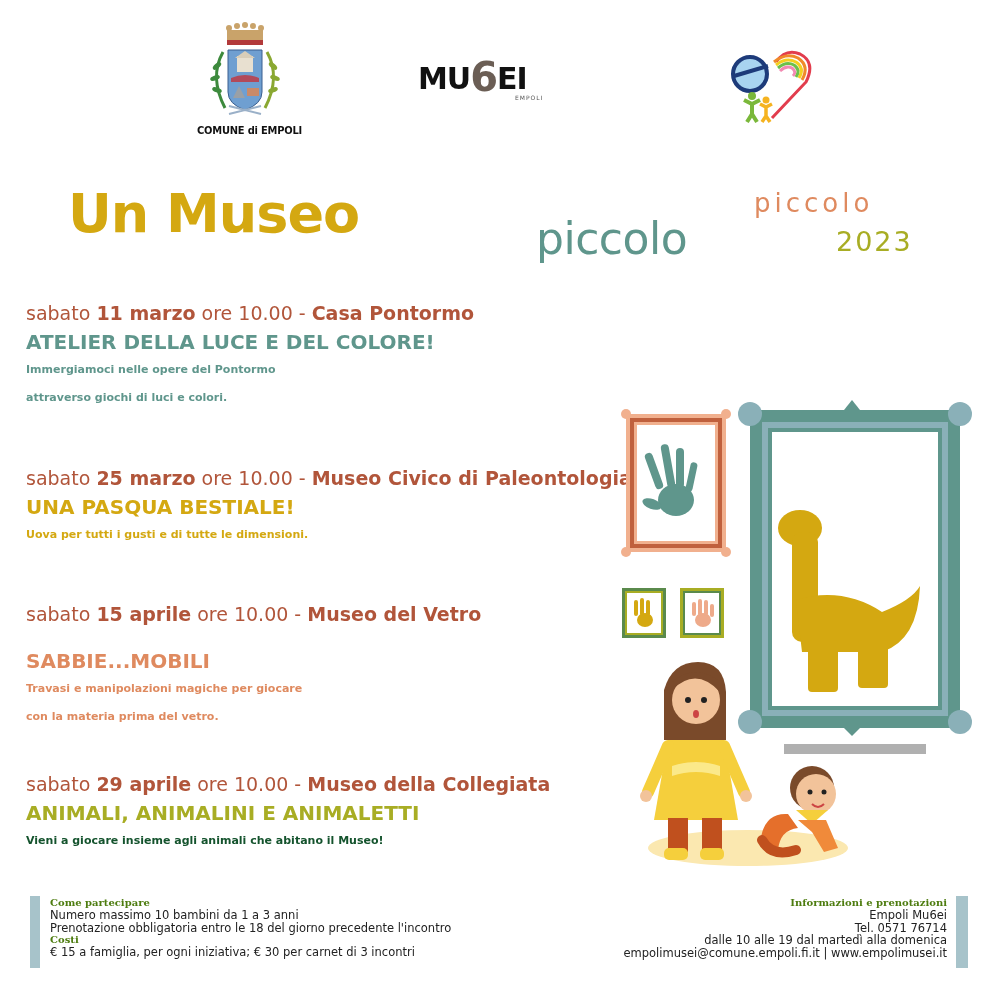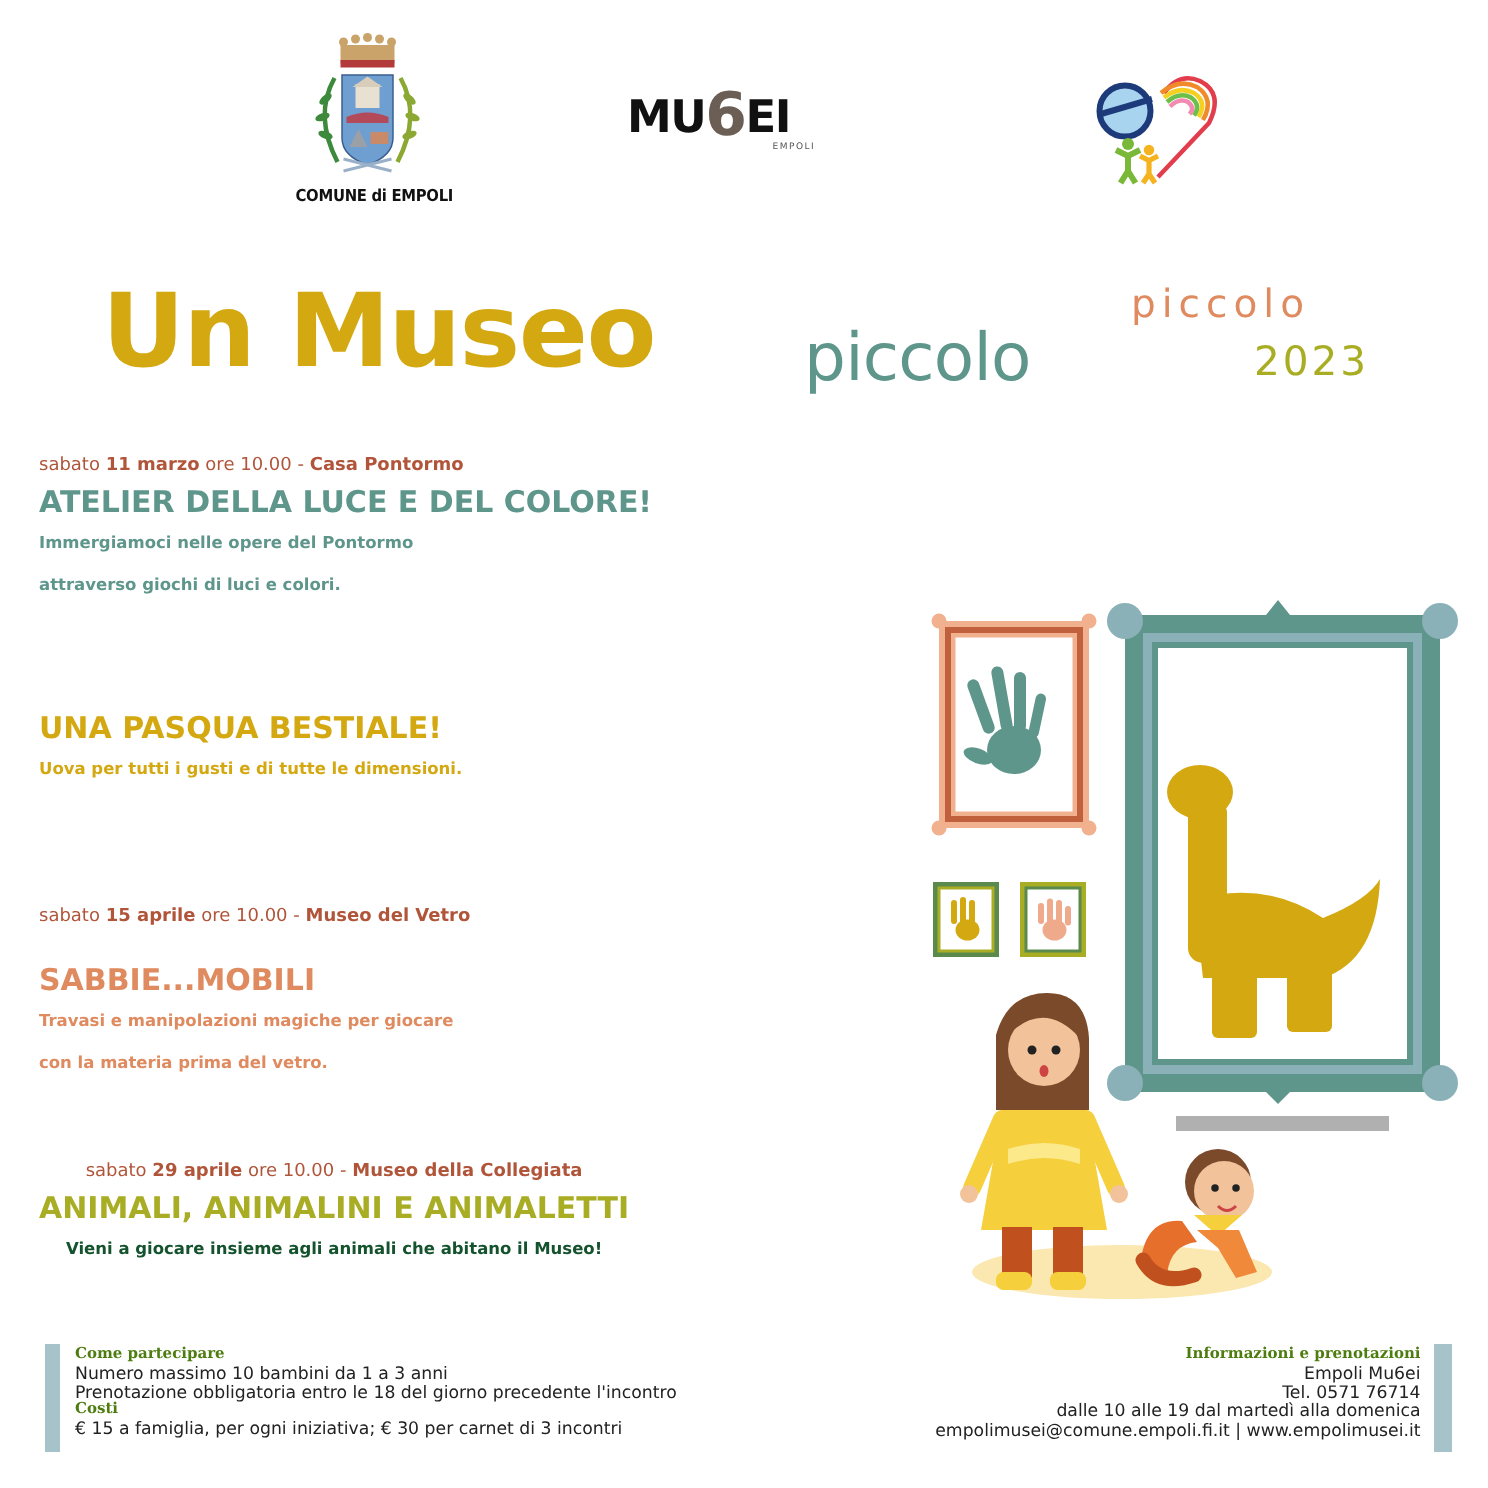--- a/index.html
+++ b/index.html
@@ -7,27 +7,27 @@
          font-family: "DejaVu Sans", sans-serif; }
   .abs { position: absolute; }
 
   
   .comune-label { font-family: "DejaVu Sans Condensed", "DejaVu Sans", sans-serif; font-size: 11px; font-weight: bold; color: #111; letter-spacing: -0.2px; white-space: nowrap; }
   .mu6ei { font-family: "DejaVu Sans", sans-serif; font-weight: bold; font-size: 30px; color: #111; letter-spacing: -1px; white-space: nowrap; }
   .mu6ei .six { color: #6b5e55; font-size: 40px; position: relative; top: 2px; }
   .mu6ei-sub { font-size: 6px; color: #555; letter-spacing: 1px; }
 
   
-  .title-main { font-family: "DejaVu Sans", sans-serif; font-weight: bold; font-size: 68px; color: #d4a811; letter-spacing: -1px; white-space: nowrap; }
+  .title-main { font-family: "DejaVu Sans", sans-serif; font-weight: bold; font-size: 54px; color: #d4a811; letter-spacing: -1px; white-space: nowrap; }
   .title-piccolo1 { font-family: "DejaVu Sans", sans-serif; font-size: 44px; color: #5f968c; white-space: nowrap; letter-spacing: -0.5px; }
   .title-piccolo2 { font-family: "DejaVu Sans", sans-serif; font-size: 26px; color: #df8a5f; letter-spacing: 4px; white-space: nowrap; }
   .title-year { font-family: "DejaVu Sans", sans-serif; font-size: 27px; color: #a8ad24; letter-spacing: 2px; white-space: nowrap; }
 
   
-  .ev-line { font-family: "DejaVu Sans", sans-serif; font-size: 12px; color: #b1553a; white-space: nowrap; }
+  .ev-line { font-family: "DejaVu Sans", sans-serif; font-size: 19px; color: #b1553a; white-space: nowrap; }
   .ev-line .reg { font-weight: normal; }
   .ev-line .b { font-weight: bold; }
   .ev-title { font-family: "DejaVu Sans", sans-serif; font-weight: bold; font-size: 20px; white-space: nowrap; }
   .ev-desc { font-family: "DejaVu Sans", sans-serif; font-weight: bold; font-size: 11px; white-space: nowrap; line-height: 28px; }
 
   
   .foot-bar { background: #a7c3ca; }
   .foot-head { font-family: "DejaVu Serif", serif; font-weight: bold; font-size: 10px; color: #4d7c0f; line-height: 12px; }
   .foot-text { font-family: "DejaVu Sans", sans-serif; font-size: 11.5px; color: #222; line-height: 12.5px; white-space: nowrap; }
   .right { text-align: right; }
@@ -100,37 +100,43 @@
     <span class="b">11 marzo</span>
     <span class="reg">ore 10.00 -</span>
     <span class="b">Casa Pontormo</span>
   </div>
   <div class="ev-title" style="color:#5f968c; margin-top:6px;">ATELIER DELLA LUCE E DEL COLORE!</div>
   <div class="ev-desc" style="color:#5f968c; margin-top:2px;">Immergiamoci nelle opere del Pontormo</div>
   <div class="ev-desc" style="color:#5f968c;">attraverso giochi di luci e colori.</div>
 </div>
 
 <div class="abs" style="left:26px; top:467px;">
+  <div class="ev-line">
+    <span class="reg">sabato</span>
+    <span class="b">25 marzo</span>
+    <span class="reg">ore 10.00 -</span>
+    <span class="b">Museo Civico di Paleontologia</span>
+  </div>
   <div class="ev-title" style="color:#d4a811; margin-top:6px;">UNA PASQUA BESTIALE!</div>
   <div class="ev-desc" style="color:#d4a811; margin-top:2px;">Uova per tutti i gusti e di tutte le dimensioni.</div>
 </div>
 
 <div class="abs" style="left:26px; top:603px;">
   <div class="ev-line">
     <span class="reg">sabato</span>
     <span class="b">15 aprile</span>
     <span class="reg">ore 10.00 -</span>
     <span class="b">Museo del Vetro</span>
   </div>
   <div class="ev-title" style="color:#df8a5f; margin-top:24px;">SABBIE...MOBILI</div>
   <div class="ev-desc" style="color:#df8a5f; margin-top:2px;">Travasi e manipolazioni magiche per giocare</div>
   <div class="ev-desc" style="color:#df8a5f;">con la materia prima del vetro.</div>
 </div>
 
-<div class="abs" style="left:26px; top:773px;text-align:center;">
+<div class="abs" style="left:26px; top:773px;">
   <div class="ev-line">
     <span class="reg">sabato</span>
     <span class="b">29 aprile</span>
     <span class="reg">ore 10.00 -</span>
     <span class="b">Museo della Collegiata</span>
   </div>
   <div class="ev-title" style="color:#a8ad24; margin-top:6px;">ANIMALI, ANIMALINI E ANIMALETTI</div>
   <div class="ev-desc" style="color:#14532d; margin-top:2px;">Vieni a giocare insieme agli animali che abitano il Museo!</div>
 </div>
 

